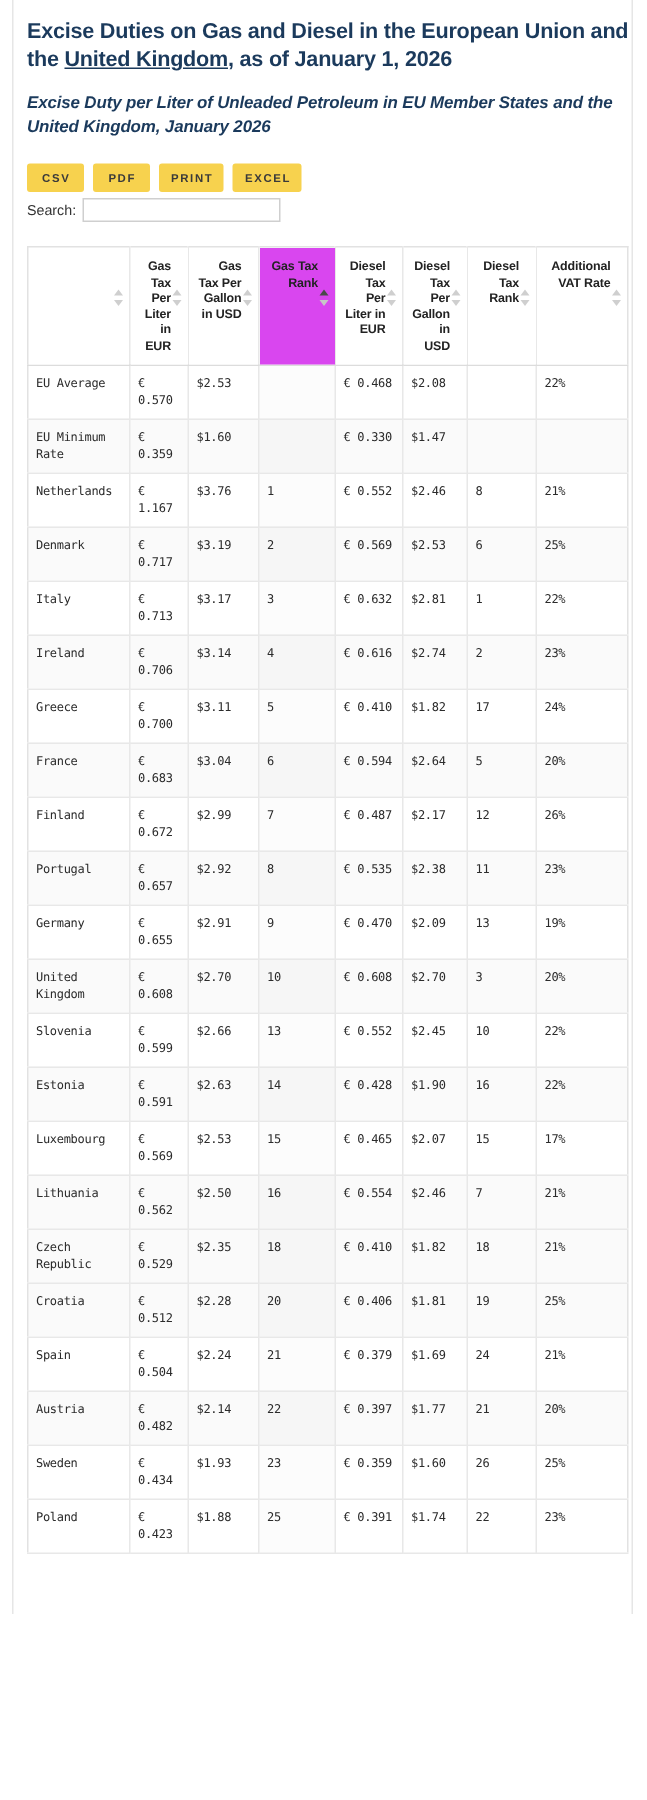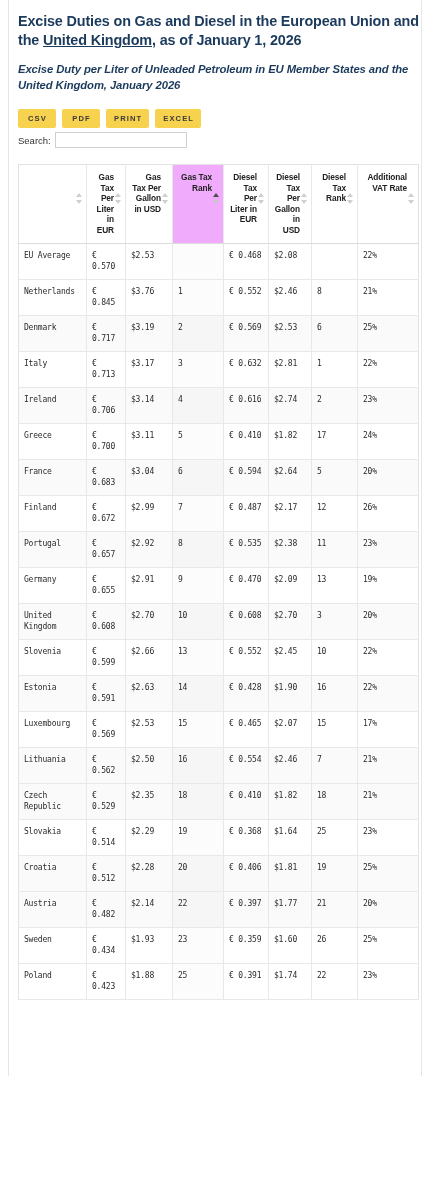--- a/index.html
+++ b/index.html
@@ -140,21 +140,21 @@
     color: #222;
     text-align: right;
     padding: 7px 11px 7px 5px;
     position: relative;
     height: 74px;
     border-bottom: 1px solid #dcdcdc;
     cursor: pointer;
     letter-spacing: -0.1px;
   }
   table.dt thead th.sorted {
-    background: #f0abfc;
+    background: #d946ef;
     margin-left: 34px;
   }
   
   .sorter {
     position: absolute;
     right: 3px;
     top: 28px;
     width: 7px;
     height: 13px;
   }
@@ -284,23 +284,33 @@
           <tr class="even">
             <td class="c0">EU Average</td>
             <td class="c1">€ 0.570</td>
             <td class="c2">$2.53</td>
             <td class="c3 sortcol"></td>
             <td class="c4">€ 0.468</td>
             <td class="c5">$2.08</td>
             <td class="c6"></td>
             <td class="c7">22%</td>
           </tr>
+          <tr class="odd">
+            <td class="c0">EU Minimum Rate</td>
+            <td class="c1">€ 0.359</td>
+            <td class="c2">$1.60</td>
+            <td class="c3 sortcol"></td>
+            <td class="c4">€ 0.330</td>
+            <td class="c5">$1.47</td>
+            <td class="c6"></td>
+            <td class="c7"></td>
+          </tr>
           <tr class="even">
             <td class="c0">Netherlands</td>
-            <td class="c1">€ 0.845</td>
+            <td class="c1">€ 1.167</td>
             <td class="c2">$3.76</td>
             <td class="c3 sortcol">1</td>
             <td class="c4">€ 0.552</td>
             <td class="c5">$2.46</td>
             <td class="c6">8</td>
             <td class="c7">21%</td>
           </tr>
           <tr class="odd">
             <td class="c0">Denmark</td>
             <td class="c1">€ 0.717</td>
@@ -434,40 +444,40 @@
           <tr class="odd">
             <td class="c0">Czech Republic</td>
             <td class="c1">€ 0.529</td>
             <td class="c2">$2.35</td>
             <td class="c3 sortcol">18</td>
             <td class="c4">€ 0.410</td>
             <td class="c5">$1.82</td>
             <td class="c6">18</td>
             <td class="c7">21%</td>
           </tr>
-          <tr class="even">
-            <td class="c0">Slovakia</td>
-            <td class="c1">€ 0.514</td>
-            <td class="c2">$2.29</td>
-            <td class="c3 sortcol">19</td>
-            <td class="c4">€ 0.368</td>
-            <td class="c5">$1.64</td>
-            <td class="c6">25</td>
-            <td class="c7">23%</td>
-          </tr>
           <tr class="odd">
             <td class="c0">Croatia</td>
             <td class="c1">€ 0.512</td>
             <td class="c2">$2.28</td>
             <td class="c3 sortcol">20</td>
             <td class="c4">€ 0.406</td>
             <td class="c5">$1.81</td>
             <td class="c6">19</td>
             <td class="c7">25%</td>
           </tr>
+          <tr class="even">
+            <td class="c0">Spain</td>
+            <td class="c1">€ 0.504</td>
+            <td class="c2">$2.24</td>
+            <td class="c3 sortcol">21</td>
+            <td class="c4">€ 0.379</td>
+            <td class="c5">$1.69</td>
+            <td class="c6">24</td>
+            <td class="c7">21%</td>
+          </tr>
           <tr class="odd">
             <td class="c0">Austria</td>
             <td class="c1">€ 0.482</td>
             <td class="c2">$2.14</td>
             <td class="c3 sortcol">22</td>
             <td class="c4">€ 0.397</td>
             <td class="c5">$1.77</td>
             <td class="c6">21</td>
             <td class="c7">20%</td>
           </tr>

